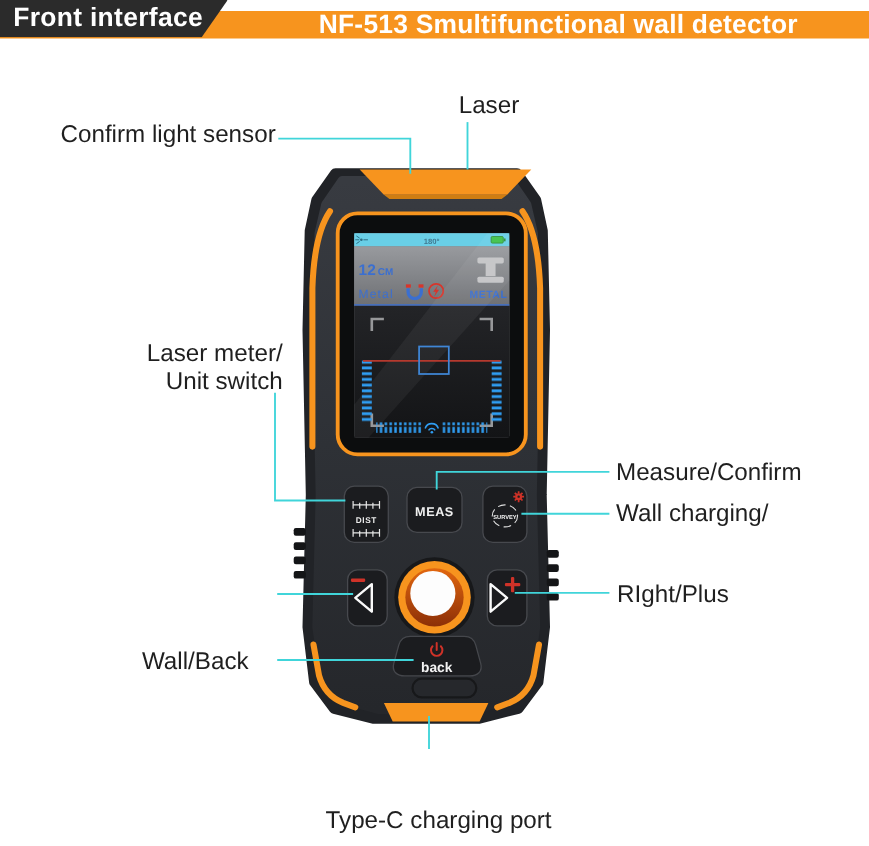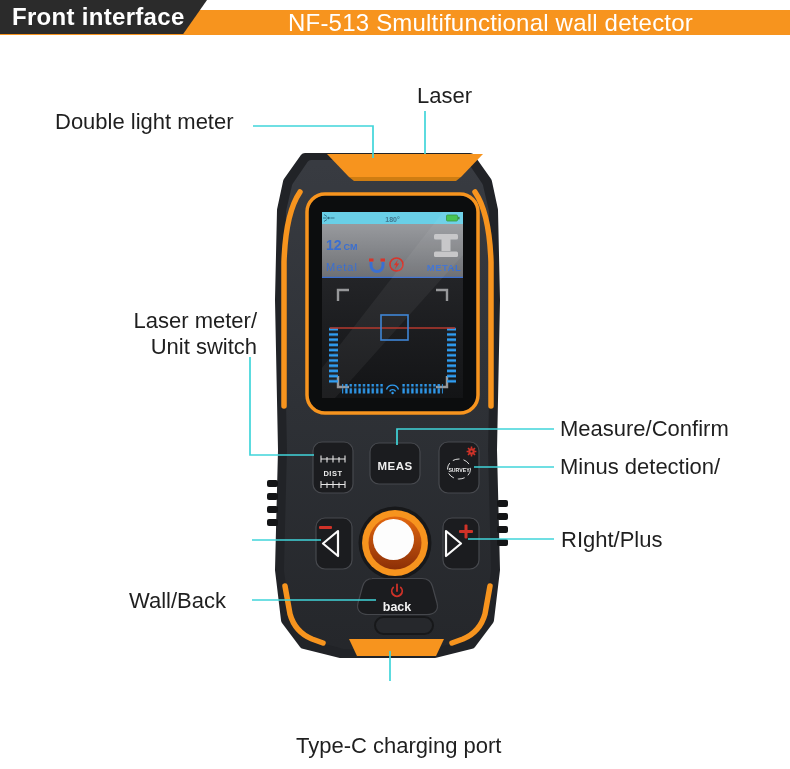--- a/index.html
+++ b/index.html
@@ -4,49 +4,49 @@
 <style>
   html,body{margin:0;padding:0;background:#fff;}
   .stage{position:relative;width:790px;height:769px;background:#ffffff;overflow:hidden;
          font-family:"Liberation Sans",sans-serif;}
   
   .hdr-orange{position:absolute;left:0;top:10px;width:790px;height:25px;background:#F7941E;z-index:3;}
   .hdr-black{position:absolute;left:0;top:0;width:207px;height:34px;background:#2b2b2b;
              clip-path:polygon(0 0,100% 0,88.5% 100%,0 100%);z-index:4;
              display:flex;align-items:center;}
   .hdr-tag{color:#fff;font-size:24px;font-weight:bold;padding-left:12px;letter-spacing:.3px;}
-  .hdr-title{position:absolute;left:208px;top:10px;width:565px;height:25px;z-index:4;
+  .hdr-title{position:absolute;left:225px;top:10px;width:565px;height:25px;z-index:4;
              display:flex;align-items:center;justify-content:center;
-             color:#fff;font-size:24px;font-weight:normal;letter-spacing:.2px;}
+             color:#fff;font-size:24px;font-weight:bold;letter-spacing:.2px;}
   
   .lbl{position:absolute;z-index:6;color:#1f1f1f;font-size:22px;line-height:26px;white-space:nowrap;}
   .lbl.r{text-align:right;}
   
   .leads{position:absolute;left:0;top:0;z-index:5;pointer-events:none;}
   .device{position:absolute;left:265px;top:150px;z-index:2;}
 </style>
 </head>
 <body>
 <div class="stage">
 
   <div class="hdr-orange"></div>
   <div class="hdr-black">
     <span class="hdr-tag">Front interface</span>
   </div>
   <div class="hdr-title">NF-513 Smultifunctional wall detector</div>
 
   <div class="lbl" style="left:417px;top:83px;">Laser</div>
-  <div class="lbl" style="left:55px;top:109px;">Double light meter</div>
+  <div class="lbl" style="left:55px;top:109px;">Confirm light sensor</div>
   <div class="lbl r" style="left:97px;top:308px;width:160px;">
     <div>Laser meter/</div>
     <div>Unit switch</div>
   </div>
   <div class="lbl" style="left:560px;top:416px;">Measure/Confirm</div>
   <div class="lbl" style="left:560px;top:454px;">
-    <div>Minus detection/</div>
+    <div>Wall charging/</div>
   </div>
   <div class="lbl" style="left:561px;top:527px;">RIght/Plus</div>
   <div class="lbl" style="left:129px;top:588px;">Wall/Back</div>
   <div class="lbl" style="left:296px;top:685px;margin-top:48px;">Type-C charging port</div>
 
   <svg class="leads" width="790" height="769">
     <g fill="none" stroke="#40D5DA" stroke-width="1.7">
       <polyline points="425,111 425,154"></polyline>
       <polyline points="253,126 373,126 373,158"></polyline>
       <polyline points="250,357 250,455 314,455"></polyline>

